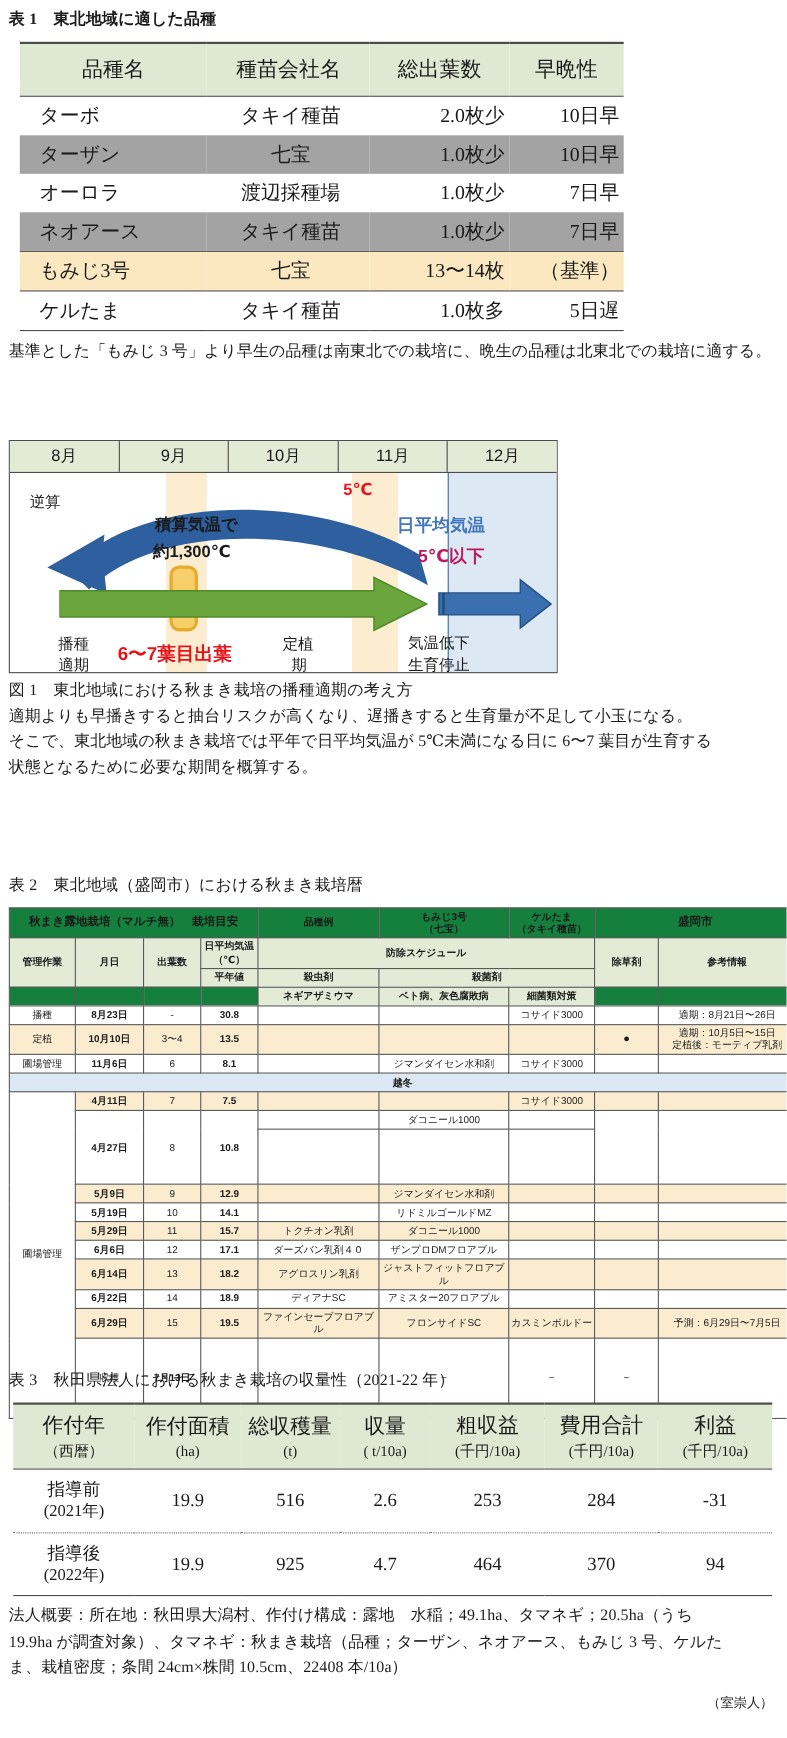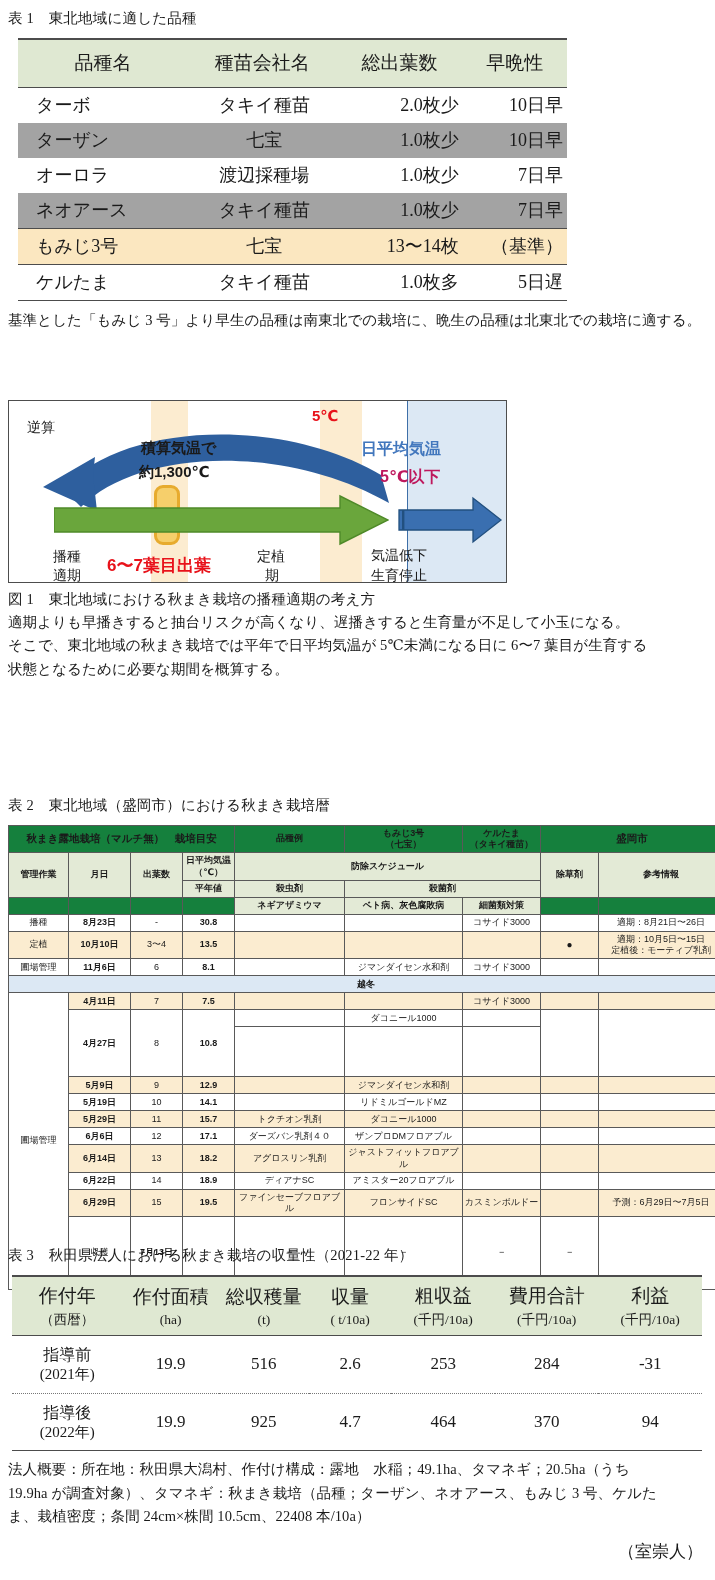--- a/index.html
+++ b/index.html
@@ -21,21 +21,21 @@
     letter-spacing: .2px;
   }
   .bodytext {
     font-size: 14.5px;
     line-height: 1.62;
     letter-spacing: .1px;
   }
 
   
   #t1-wrap { position:absolute; left:8px; top:8px; width:700px; }
-  #t1-title { margin-bottom: 8px; }
+  #t1-title { margin-bottom: 8px; font-weight: bold; }
   table.t1 {
     border-collapse: collapse;
     width: 549px;
     margin-left: 10px;
     font-size: 17px;
   }
   table.t1 thead th {
     background: #dfe8d2;
     font-weight: normal;
     font-size: 19px;
@@ -139,21 +139,21 @@
     padding: 9px 2px;
     font-size: 17px;
     vertical-align: middle;
   }
   table.t3 td.yr { font-size:16px; line-height:1.25; }
   table.t3 td.yr .y1 { display:block; }
   table.t3 td.yr .y2 { display:block; font-size:15px; }
   table.t3 tr.dotrow td { border-bottom: 1.4px dotted #777; }
   table.t3 tr.lastrow td { border-bottom: 1.8px solid #4c4c4c; }
   #t3-note { margin-top: 7px; }
-  #byline { position:absolute; right:12px; top:1540px; font-size:17px; }
+  #byline { position:absolute; right:12px; top:1540px; font-size:12px; }
 </style>
 </head>
 <body>
 
 <div class="page">
 
   <div id="t1-wrap">
     <div id="t1-title" class="caption">表 1　東北地域に適した品種</div>
     <table class="t1">
       <thead>
@@ -202,20 +202,27 @@
             <td>5日遅</td>
           </tr>
         </tbody>
     </table>
     <div id="t1-note" class="bodytext">基準とした「もみじ 3 号」より早生の品種は南東北での栽培に、晩生の品種は北東北での栽培に適する。</div>
   </div>
 
   <div id="fig1-wrap">
     <div class="fig-box">
 
+      <div class="months" id="fig-months">
+          <div class="m">8月</div>
+          <div class="m">9月</div>
+          <div class="m">10月</div>
+          <div class="m">11月</div>
+          <div class="m">12月</div>
+        </div>
 
       <div class="canvas">
 
         <div class="band cream" style="left:28.5%; width:7.5%;"></div>
         <div class="band cream" style="left:62.5%; width:8.5%;"></div>
         <div class="band blue" style="left:80%; right:0;"></div>
 
         <svg width="400" height="120" viewBox="0 0 400 120" style="position:absolute;left:24px;top:14px;">
           <path d="M30 74 C 90 6, 250 2, 348 60 L 356 88 C 250 28, 105 34, 48 92 Z" fill="#2e5f9e"></path>
           <path d="M10 72 L 62 42 L 60 60 L 64 96 Z" fill="#2e5f9e"></path>

